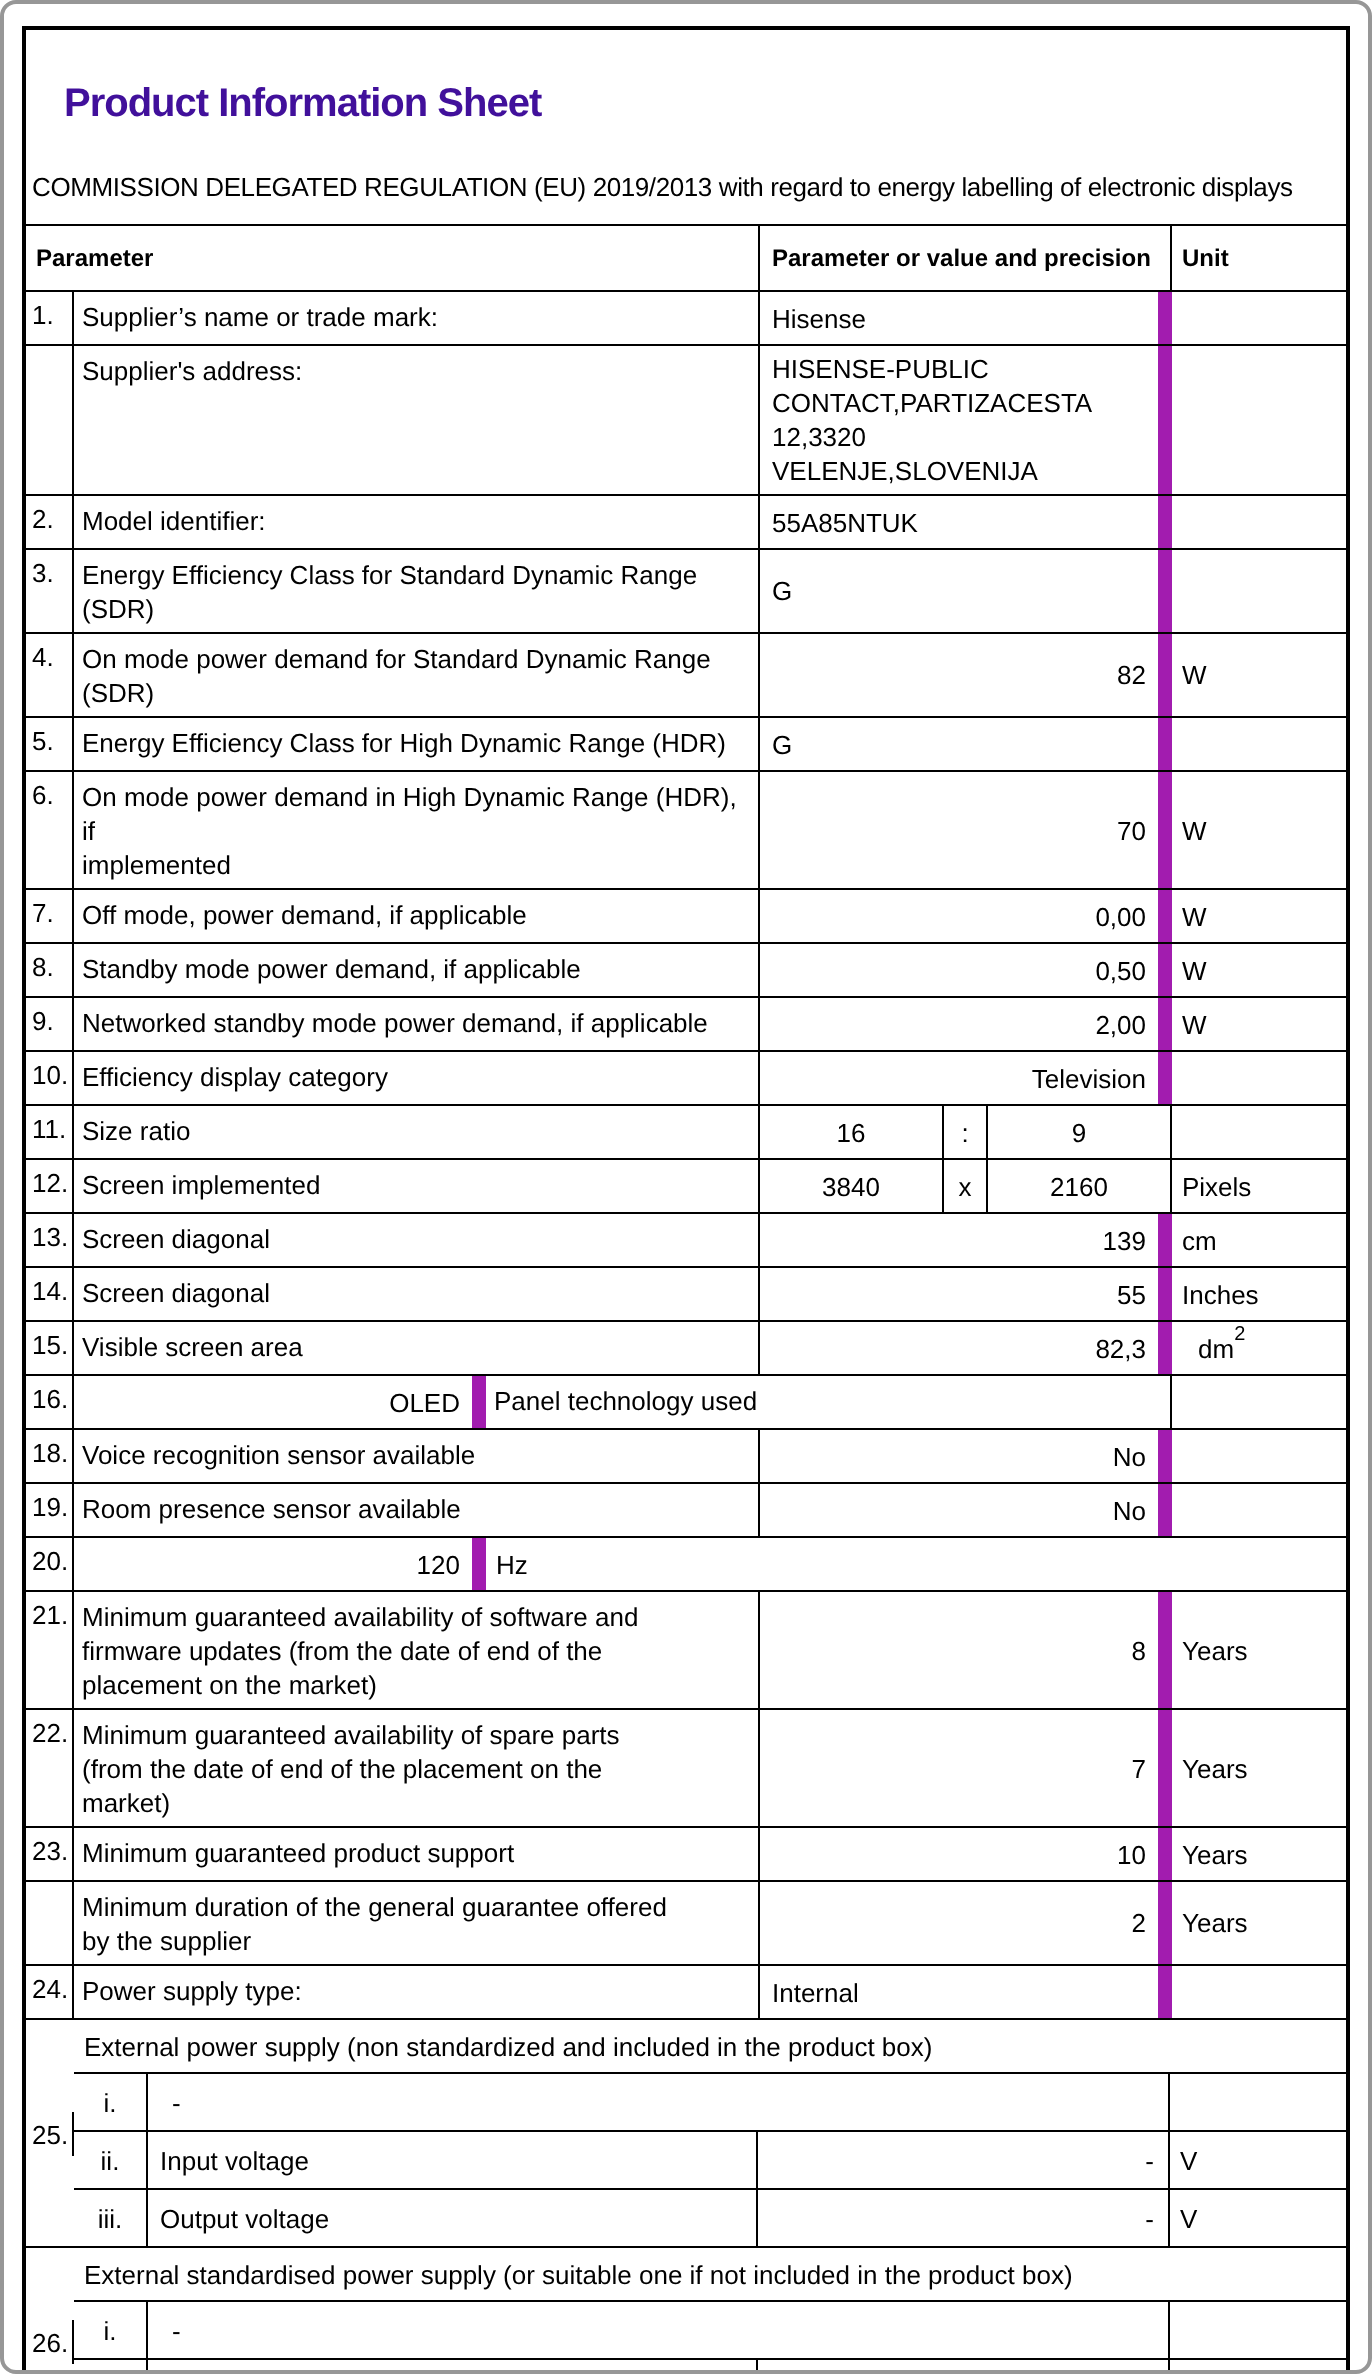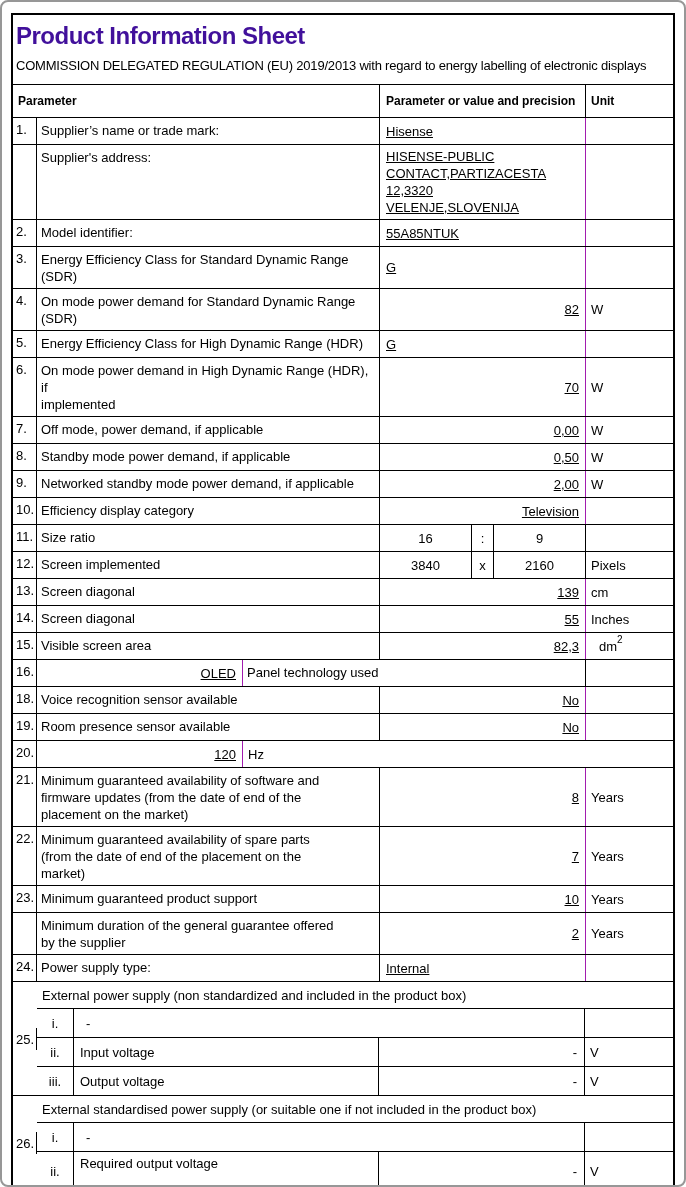--- a/index.html
+++ b/index.html
@@ -6,43 +6,43 @@
   .page{
     width:686px;height:1187px;box-sizing:border-box;
     border:2px solid #979797;border-radius:8px;
     padding:11px 9px;background:#fff;
     font-family:"Liberation Sans", sans-serif;color:#000;
     overflow:hidden;
   }
   .sheet{border:2px solid #000;}
   .title-block{padding:4px 3px 9px 3px;}
   .doc-title{
-    margin:0;font-size:24px;font-weight:bold;line-height:34px;
+    margin:16px;font-size:20px;font-weight:bold;line-height:34px;
     letter-spacing:-0.5px;
   }
   .doc-subtitle{
     margin:4px 0 0 0;font-size:13px;line-height:18px;
     letter-spacing:-0.2px;white-space:nowrap;
   }
   .hdr-row{display:flex;border-top:1px solid #000;min-height:32px;
     font-weight:bold;font-size:12px;justify-content:flex-end;}
   .cell{box-sizing:border-box;display:flex;padding:3px 4px;}
   .hcell{align-items:center;line-height:16px;}
   .h-param{width:367px;border-right:1px solid #000;padding-left:5px;}
   .h-value{width:206px;border-right:1px solid #000;padding-left:6px;}
   .h-unit{flex:1;padding-left:5px;}
 
   .row{display:flex;border-top:1px solid #000;min-height:26px;align-items:stretch;
     font-size:13px;}
   .c-num{width:24px;border-right:1px solid #000;padding:4px 1px 3px 3px;
     align-items:flex-start;}
   .c-label{width:343px;border-right:1px solid #000;align-items:flex-start;
     padding:4px 3px 3px 4px;line-height:17px;white-space:pre-line;}
-  .c-value{width:206px;border-right:1px solid #a21caf;align-items:center;
-    padding:3px 6px;line-height:17px;white-space:pre-line;text-decoration:underline;}
+  .c-value{width:206px;border-right:7px solid #a21caf;align-items:center;
+    padding:3px 6px;line-height:17px;white-space:pre-line;}
   .c-value.left{justify-content:flex-start;}
   .c-value.right{justify-content:flex-end;}
   .c-unit{flex:1;align-items:center;padding:3px 3px 3px 5px;}
   .c-split{width:92px;border-right:1px solid #000;align-items:center;
     justify-content:center;}
   .c-sep{width:22px;border-right:1px solid #000;align-items:center;
     justify-content:center;}
 
   .section{display:flex;border-top:1px solid #000;font-size:13px;align-items:center;}
   .sec-num{width:24px;border-right:1px solid #000;padding:4px 1px 3px 3px;

